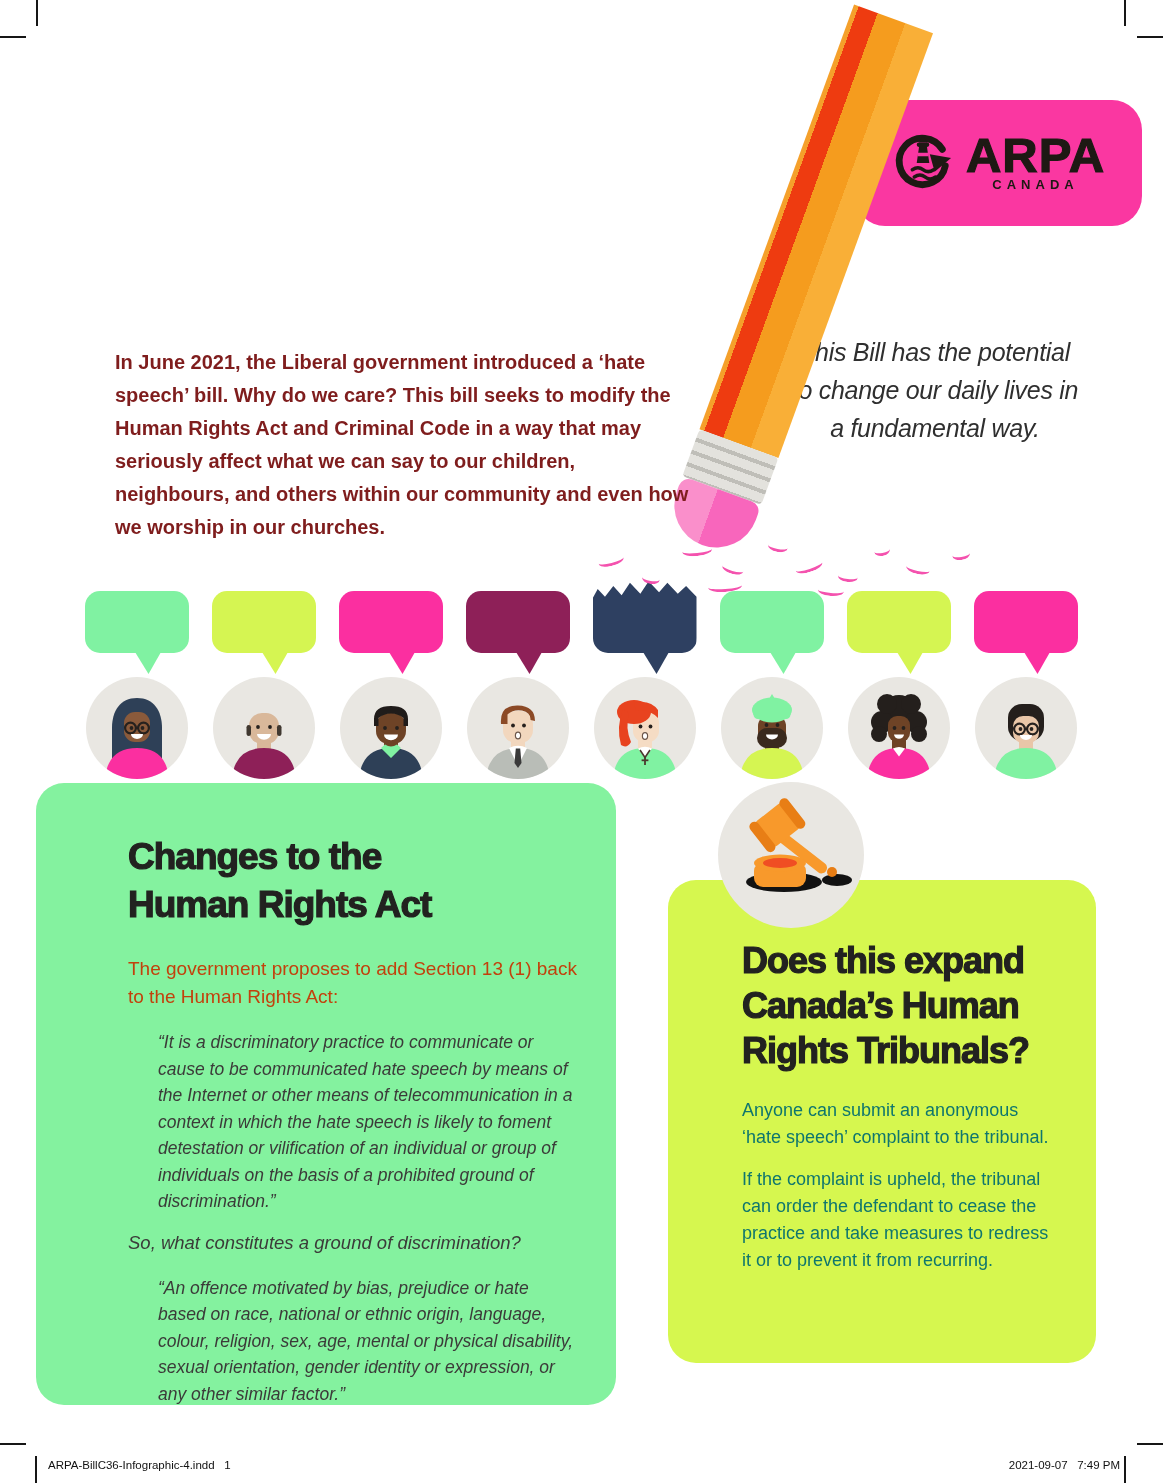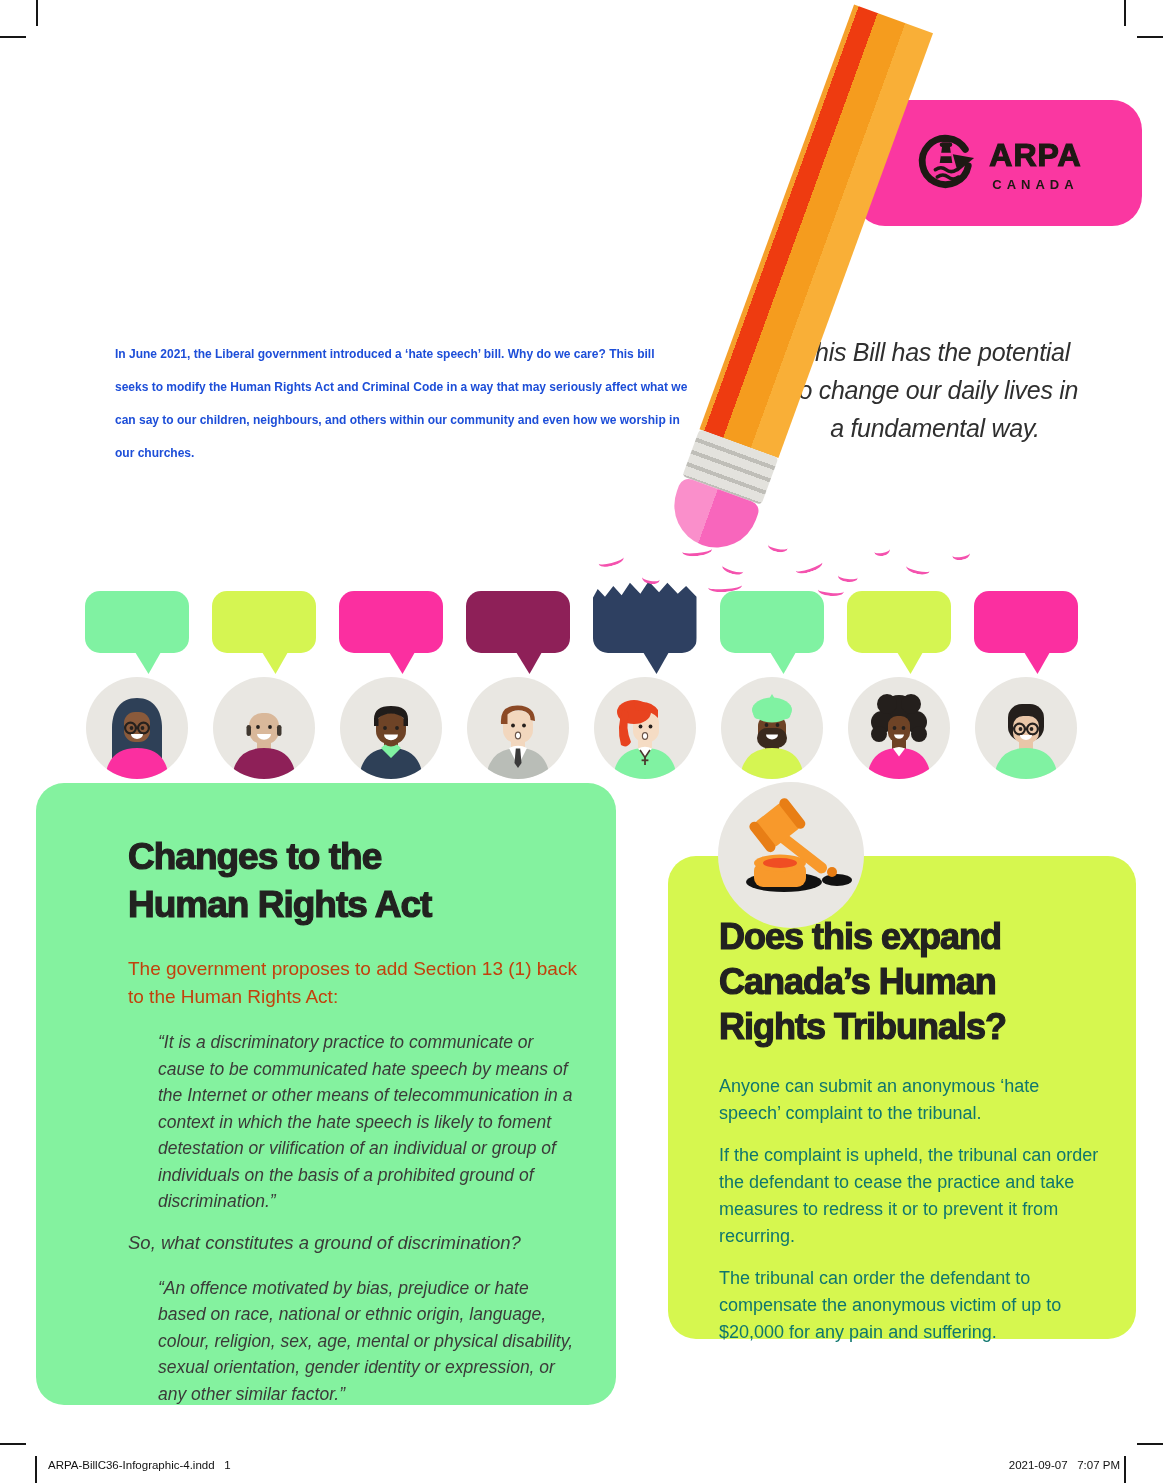--- a/index.html
+++ b/index.html
@@ -5,41 +5,41 @@
   html,body{margin:0;padding:0;background:#fff;}
   #page{position:relative;width:1163px;height:1483px;background:#ffffff;overflow:hidden;
         font-family:"Liberation Sans",sans-serif;}
   .display{font-weight:bold;letter-spacing:-1px;-webkit-text-stroke:1.2px;}
   
   .crop{position:absolute;background:#161616;}
   
   #title{position:absolute;left:90px;top:108px;font-size:71px;line-height:83px;
          color:var(--ink);white-space:pre-line;letter-spacing:-2px;z-index:3;}
   
-  #intro{position:absolute;left:115px;top:326px;width:575px;font-size:12px;line-height:33px;
-         font-weight:bold;color:#1d4ed8;z-index:3;}
+  #intro{position:absolute;left:115px;top:326px;width:575px;font-size:20px;line-height:33px;
+         font-weight:bold;color:#7f1d1d;z-index:3;}
   
   #pull-quote{position:absolute;left:790px;top:308px;width:290px;font-size:25px;line-height:38px;
          font-style:italic;color:#2F2F2F;text-align:center;letter-spacing:-0.3px;z-index:1;}
   
   #pencil{position:absolute;left:660px;top:-15px;width:84px;height:560px;
           transform:rotate(20deg);transform-origin:50% 100%;z-index:2;
           display:flex;flex-direction:column;}
   .p-body{flex:1;background:linear-gradient(90deg,
           var(--pencil-yellow) 0 6%,var(--pencil-red) 6% 30%,
           var(--pencil-orange) 30% 65%,var(--pencil-amber) 65% 100%);}
   .p-ferrule{height:50px;background:repeating-linear-gradient(180deg,
           var(--ferrule) 0 9px,#BFBEB8 9px 13px);border-radius:4px;}
   .p-eraser{height:58px;background:linear-gradient(90deg,#FA8FCB 0 45%,var(--eraser-pink) 45% 100%);
           border-radius:10px 10px 42px 42px;}
   
   #brand-box{position:absolute;left:855px;top:100px;width:287px;height:126px;border-radius:30px;
           background:var(--pink);z-index:1;display:flex;align-items:center;justify-content:center;gap:12px;}
   #brand-text{color:#1E1914;text-align:center;}
-  #brand-name{font-size:32px;font-weight:bold;letter-spacing:1px;line-height:40px;}
+  #brand-name{font-size:49px;font-weight:bold;letter-spacing:1px;line-height:40px;}
   #brand-country{font-size:13px;font-weight:bold;letter-spacing:5px;margin-top:2px;}
   
   #shavings{position:absolute;left:590px;top:533px;width:430px;height:62px;z-index:2;}
   .shave{position:absolute;border-bottom:3px solid var(--shaving-pink);border-radius:50%;height:8px;}
   
   #avatar-row{position:absolute;left:73px;top:575px;width:1016px;display:flex;z-index:1;}
   .av-item{width:127px;position:relative;}
   .bubble{width:104px;height:62px;border-radius:15px;margin:16px auto 0;}
   .bubble.erased{height:78px;margin-top:0;
       clip-path:polygon(0 30%,5% 18%,12% 28%,20% 14%,28% 26%,36% 10%,46% 24%,54% 8%,64% 22%,72% 10%,82% 24%,90% 14%,100% 28%,100% 100%,0 100%);}
@@ -47,22 +47,22 @@
   .portrait{margin:3px auto 0;width:102px;height:102px;}
   
   #left-box{position:absolute;left:36px;top:783px;width:580px;height:622px;border-radius:28px;
           background:var(--green-box);box-sizing:border-box;padding:50px 28px 0 92px;color:#33332F;}
   #left-box h2{margin:0 0 26px;font-size:37px;line-height:48px;color:#222220;white-space:pre-line;}
   #left-box .lead{margin:16px 0 18px;font-size:19px;line-height:28px;max-width:470px;color:#c2410c;}
   #left-box blockquote{margin:0 0 14px 30px;max-width:420px;font-style:italic;
           font-size:17.5px;line-height:26.5px;color:#3B3B39;}
   #left-box .question{margin:4px 0 18px;font-size:18.5px;line-height:28px;color:#3B3B39;font-style:italic;}
   
-  #right-box{position:absolute;left:668px;top:856px;width:468px;height:483px;border-radius:28px;
-          background:var(--lime-box);box-sizing:border-box;padding:58px 36px 0 51px;color:#33332F;}
+  #right-box{position:absolute;left:668px;top:880px;width:428px;height:483px;border-radius:28px;
+          background:var(--lime-box);box-sizing:border-box;padding:58px 36px 0 74px;color:#33332F;}
   #right-box h2{margin:0 0 24px;font-size:36px;line-height:45px;color:#222220;white-space:pre-line;}
   #right-box p{margin:0 0 15px;font-size:18px;line-height:27px;max-width:392px;color:#0f766e;}
   #gavel-badge{position:absolute;left:718px;top:782px;width:146px;height:146px;z-index:2;}
   
   .slug{position:absolute;top:1459px;font-size:11.5px;color:#111;white-space:pre;}
   #slug-left{left:48px;}
   #slug-right{right:43px;}
 </style>
 </head>
 <body>
@@ -347,19 +347,18 @@
       <ellipse cx="62" cy="81" rx="17" ry="5" fill="var(--gavel-red)"></ellipse>
     </svg>
   </div>
 
   <section id="right-box">
     <h2 class="display">Does this expand
 Canada’s Human
 Rights Tribunals?</h2>
     <p>Anyone can submit an anonymous ‘hate speech’ complaint to the tribunal.</p>
     <p>If the complaint is upheld, the tribunal can order the defendant to cease the practice and take measures to redress it or to prevent it from recurring.</p>
-    <p>The tribunal can order the defendant to compensate the anonymous victim of up to $20,000 for any pain and suffering.</p>
   </section>
 
   <span id="slug-left" class="slug">ARPA-BillC36-Infographic-4.indd   1</span>
-  <span id="slug-right" class="slug">2021-09-07   7:07 PM</span>
+  <span id="slug-right" class="slug">2021-09-07   7:49 PM</span>
 
 </div>
 
 </body></html>

